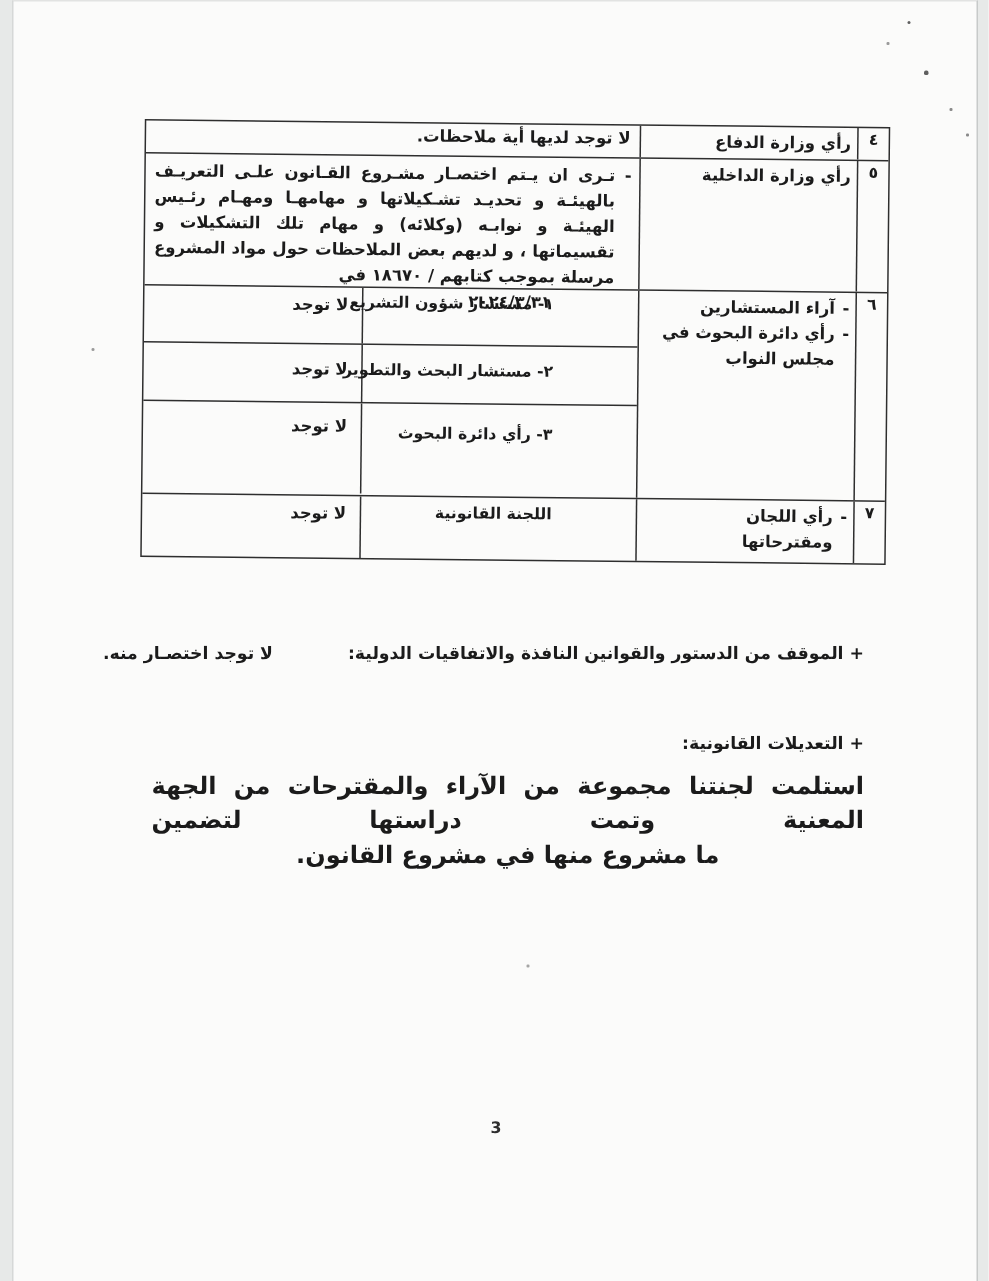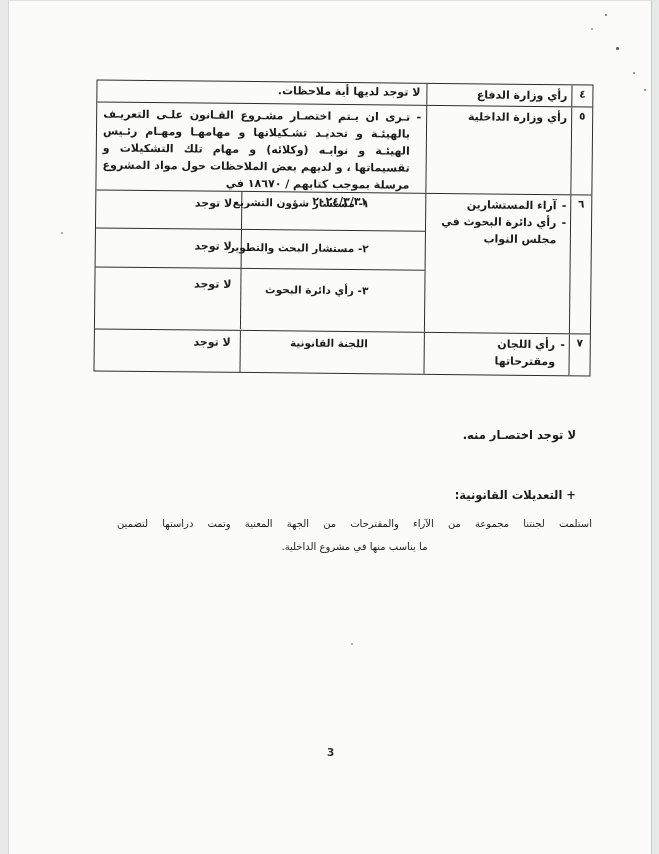--- a/index.html
+++ b/index.html
@@ -77,22 +77,22 @@
   
   .pos-line{
     position:absolute;top:427px;right:75px;display:flex;gap:50px;
     font-size:11.5px;font-weight:bold;color:#1b1b1b;white-space:nowrap;
   }
   .amend-label{
     position:absolute;top:487px;right:75px;
     font-size:11.5px;font-weight:bold;color:#1b1b1b;
   }
   .amend-par{
-    position:absolute;top:511px;right:59px;width:475px;
-    font-size:10px;font-weight:normal;color:#1b1b1b;line-height:23px;
+    position:absolute;top:511px;right:75px;width:475px;
+    font-size:16px;font-weight:bold;color:#1b1b1b;line-height:23px;
   }
   .amend-par .l1{text-align:justify;text-align-last:justify;}
   .amend-par .l2{text-align:center;}
   .page-num{
     position:absolute;top:745px;left:318px;
     font-size:10.5px;font-weight:600;color:#2e2e2e;direction:ltr;
   }
   
   .sp{position:absolute;border-radius:50%;background:#5f5f5f;}
 </style>
@@ -171,24 +171,25 @@
         <div class="sub-row" style="height:100%;">
           <div class="sub-label">اللجنة القانونية</div>
           <div class="sub-status">لا توجد</div>
         </div>
       </div>
     </div>
 
   </div>
 
   <div class="pos-line">
+    <span>+ الموقف من الدستور والقوانين النافذة والاتفاقيات الدولية:</span>
     <span>لا توجد اختصـار منه.</span>
   </div>
 
   <div class="amend-label">+ التعديلات القانونية:</div>
   <div class="amend-par">
     <div class="l1">استلمت لجنتنا مجموعة من الآراء والمقترحات من الجهة المعنية وتمت دراستها لتضمين</div>
-    <div class="l2">ما يناسب منها في مشروع الداخلية.</div>
+    <div class="l2">ما مشروع منها في مشروع القانون.</div>
   </div>
 
   <div class="page-num">3</div>
 
 </div>
 
 </body></html>

